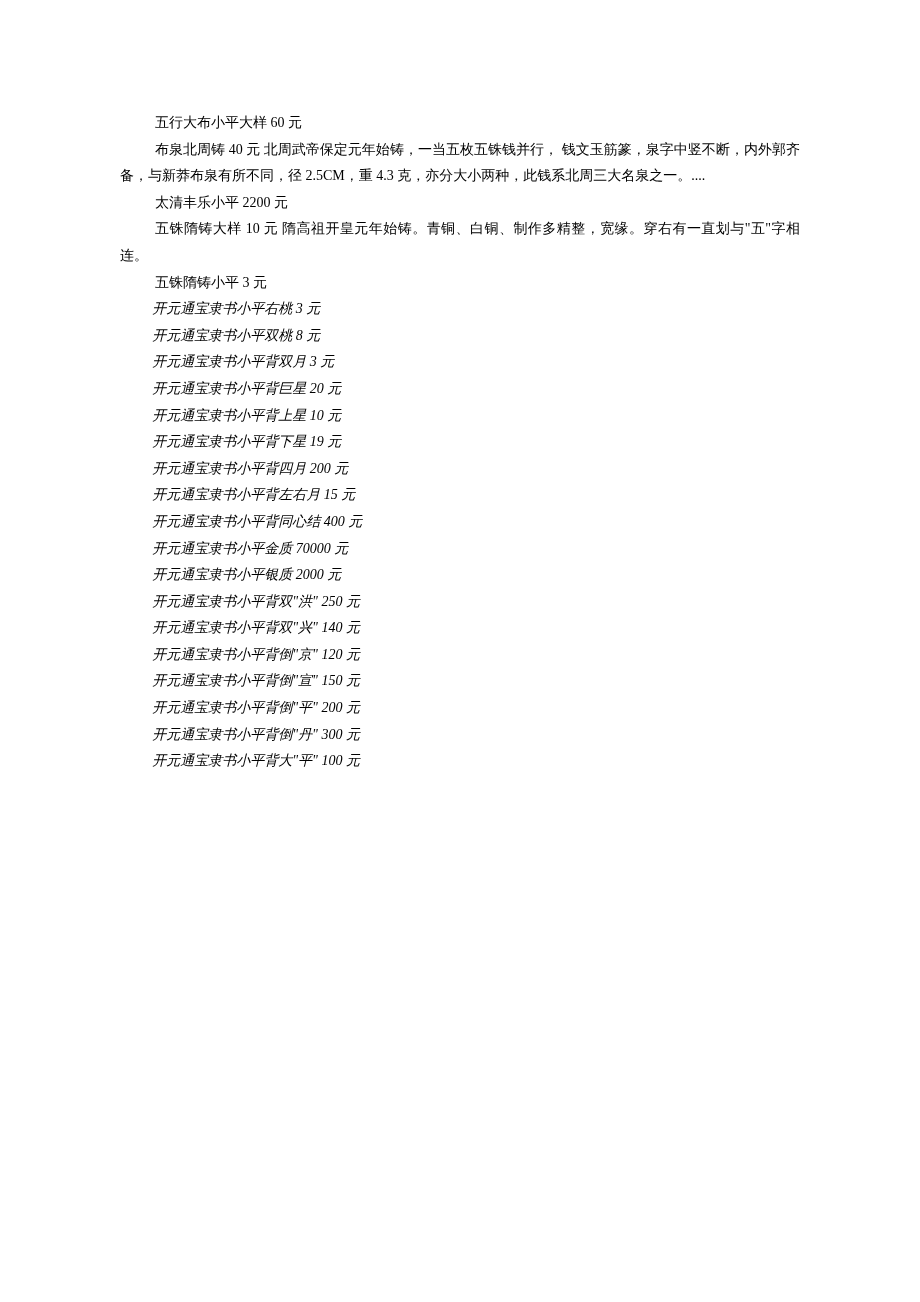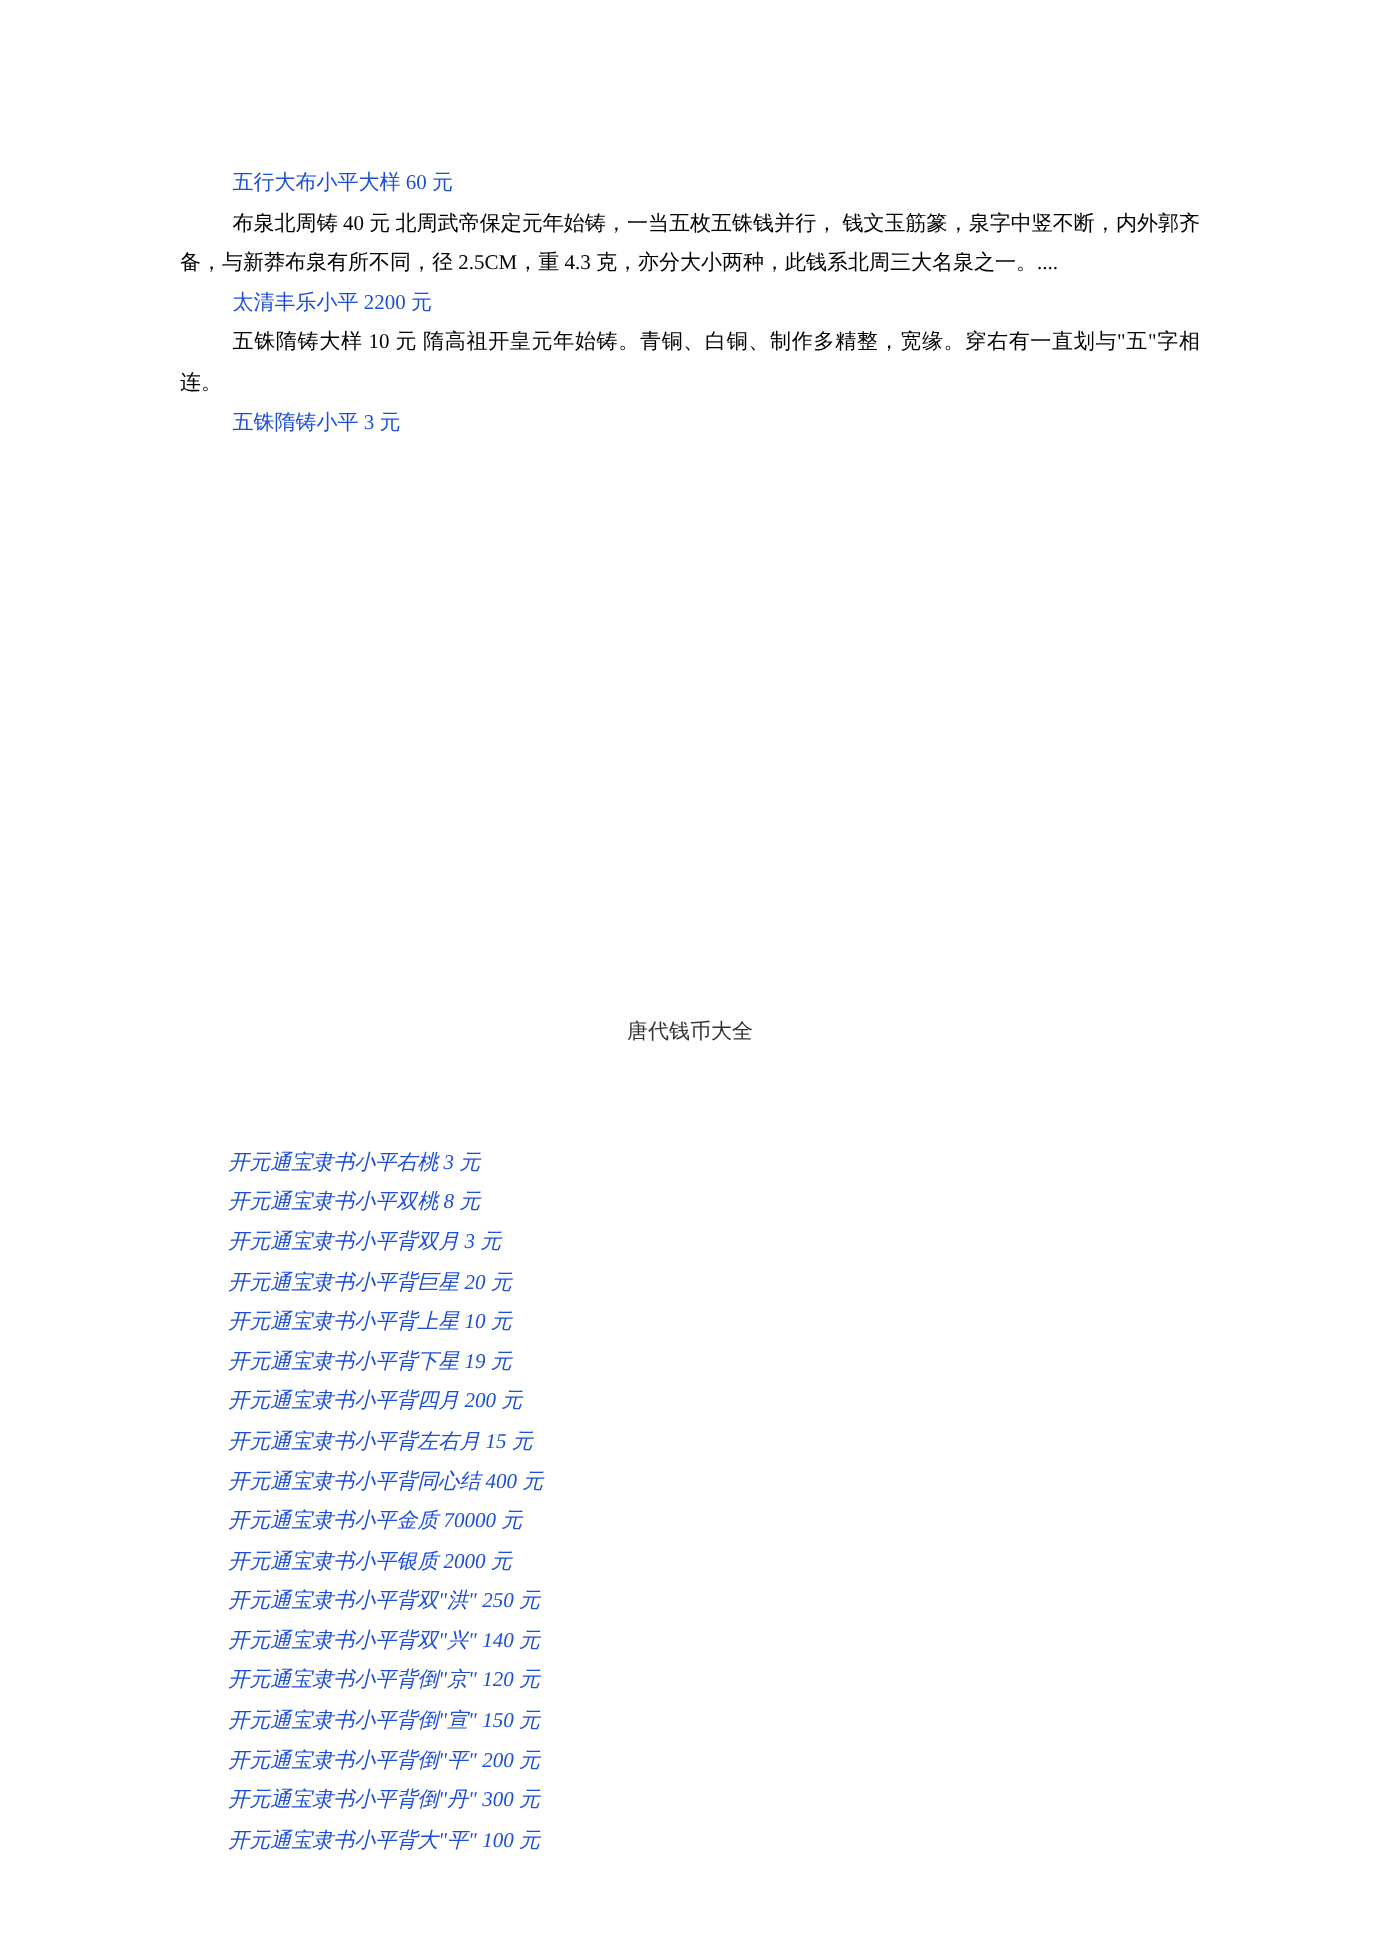--- a/index.html
+++ b/index.html
@@ -11,21 +11,21 @@
     color: #000;
     line-height: 1.9;
   }
   .page {
     width: 920px;
     min-height: 1302px;
     padding: 110px 120px 60px 120px;
     box-sizing: border-box;
   }
   .blue {
-    color: #1d4ed8;
+    color: #000000;
   }
   .indent {
     text-indent: 2.5em;
   }
   .para {
     text-align: justify;
     margin: 0;
   }
   .section-title {
     text-align: center;
@@ -46,21 +46,20 @@
 <body>
 
 <div class="page">
 
   <p class="para indent blue">五行大布小平大样 60 元</p>
   <p class="para indent">布泉北周铸 40 元 北周武帝保定元年始铸，一当五枚五铢钱并行， 钱文玉筋篆，泉字中竖不断，内外郭齐备，与新莽布泉有所不同，径 2.5CM，重 4.3 克，亦分大小两种，此钱系北周三大名泉之一。....</p>
   <p class="para indent blue">太清丰乐小平 2200 元</p>
   <p class="para indent">五铢隋铸大样 10 元 隋高祖开皇元年始铸。青铜、白铜、制作多精整，宽缘。穿右有一直划与"五"字相连。</p>
   <p class="para indent blue">五铢隋铸小平 3 元</p>
 
-  <div class="section-title">唐代钱币大全</div>
 
   <div class="list">
     <p class="blue">开元通宝隶书小平右桃 3 元</p>
     <p class="blue">开元通宝隶书小平双桃 8 元</p>
     <p class="blue">开元通宝隶书小平背双月 3 元</p>
     <p class="blue">开元通宝隶书小平背巨星 20 元</p>
     <p class="blue">开元通宝隶书小平背上星 10 元</p>
     <p class="blue">开元通宝隶书小平背下星 19 元</p>
     <p class="blue">开元通宝隶书小平背四月 200 元</p>
     <p class="blue">开元通宝隶书小平背左右月 15 元</p>

